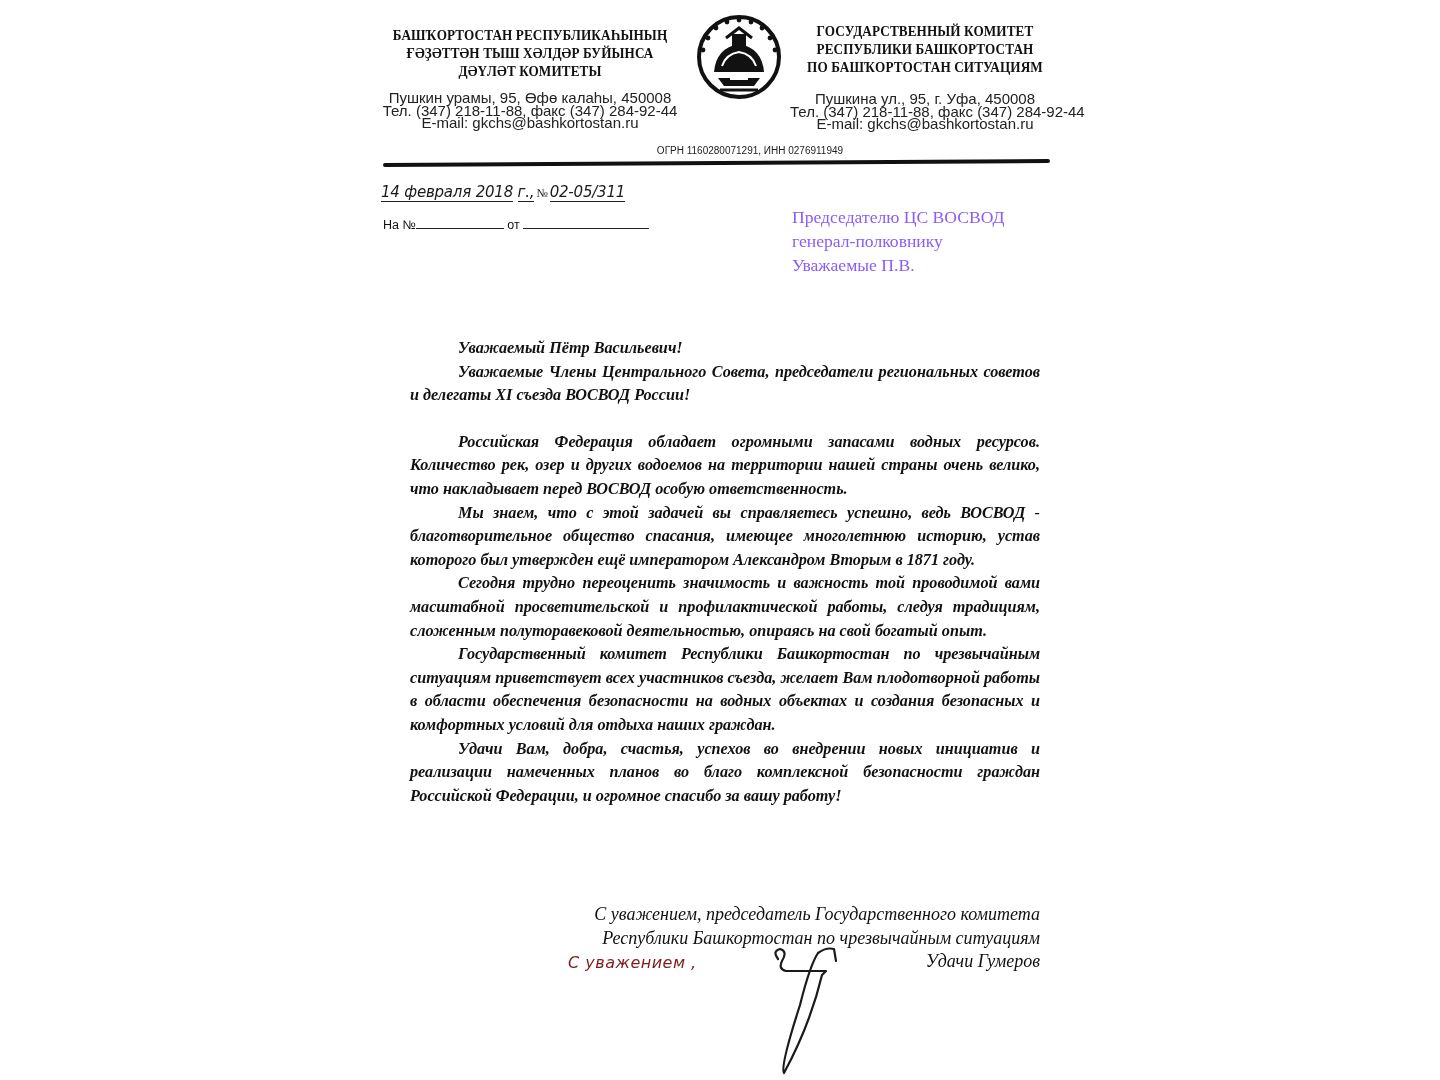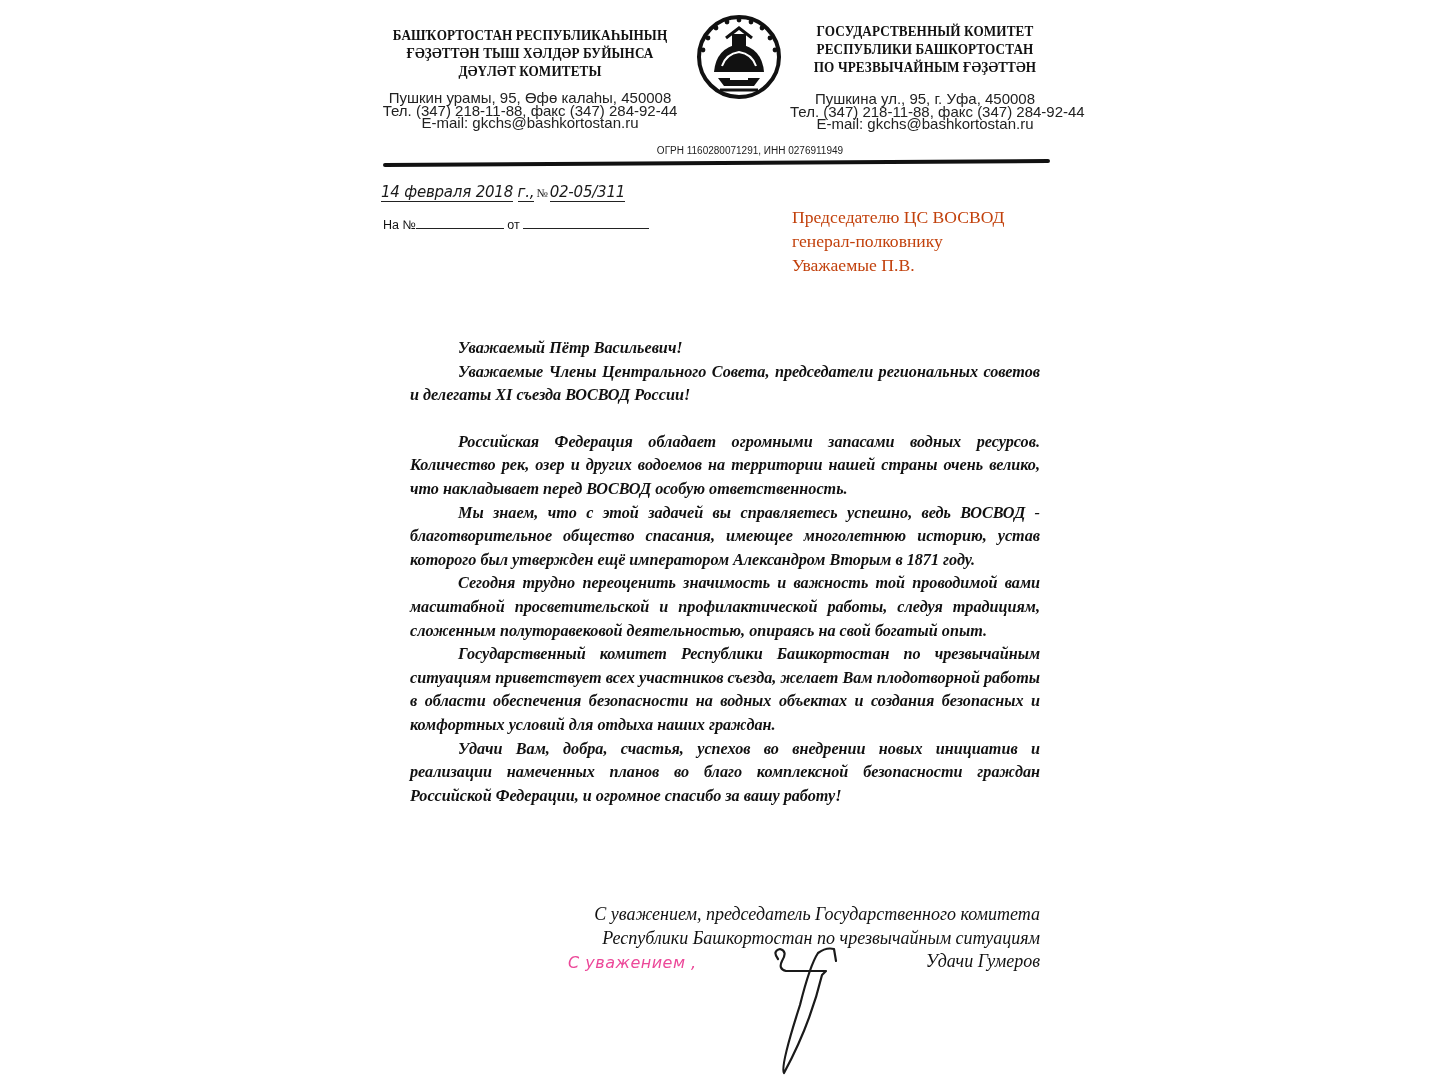--- a/index.html
+++ b/index.html
@@ -38,38 +38,38 @@
     .dateline { position: absolute; left: 381px; top: 183px; font-size: 15px; white-space: nowrap; letter-spacing: -0.2px; }
     .dateline .u { border-bottom: 1.3px solid #222; padding-bottom: 0px; }
     .dateline .no { font-style: normal; font-family: "Liberation Serif", serif; font-size: 12px; margin: 0 2px; }
 
     .refline { position: absolute; left: 383px; top: 218px; font-family: Liberation Sans, sans-serif; font-size: 12.5px; white-space: nowrap; }
     .refline .blank { display: inline-block; border-bottom: 1px solid #222; vertical-align: baseline; height: 10px; }
     .refline .b1 { width: 88px; }
     .refline .b2 { width: 126px; }
 
     
-    .addressee { position: absolute; left: 792px; top: 205px; font-family: "Liberation Serif", serif; font-size: 17.6px; line-height: 24px; color: #c2410c; }
+    .addressee { position: absolute; left: 792px; top: 205px; font-family: "Liberation Serif", serif; font-size: 17.6px; line-height: 24px; color: #8b5cf6; }
 
     
     .body {
       position: absolute; left: 410px; width: 630px; top: 337px;
       font-family: "Liberation Serif", serif; font-style: italic; font-size: 16.2px; line-height: 23.6px; color: #111;
       text-align: justify;
       font-weight: bold;
     }
     .body p { margin: 0; text-indent: 48px; }
     .body p.gap { margin-top: 23px; }
 
     .closing {
       position: absolute; right: 400px; top: 903px; text-align: right;
       font-family: "Liberation Serif", serif; font-style: italic; font-size: 18px; line-height: 23.6px; color: #111;
     }
 
-    .handnote { position: absolute; left: 568px; top: 953px; font-size: 16px; color: #ec4899; letter-spacing: 0.5px; }
+    .handnote { position: absolute; left: 568px; top: 953px; font-size: 16px; color: #7f1d1d; letter-spacing: 0.5px; }
     .signature { position: absolute; left: 770px; top: 945px; width: 100px; height: 130px; }
   </style>
 </head>
 <body>
 
 <div class="page">
 
   <div class="lh-left">
     <div class="lh-title">
       <div>БАШҠОРТОСТАН РЕСПУБЛИКАҺЫНЫҢ</div>
@@ -102,21 +102,21 @@
     <path d="M30 24 L43 14 L56 24" fill="none" stroke="#111" stroke-width="3"></path>
     <path d="M22 64 L64 64 L58 72 L28 72 Z" fill="#111"></path>
     <rect x="34" y="60" width="18" height="6" fill="#fff"></rect>
     <path d="M24 76 L62 76" stroke="#111" stroke-width="3"></path>
   </svg>
 
   <div class="lh-right">
     <div class="lh-title">
       <div>ГОСУДАРСТВЕННЫЙ КОМИТЕТ</div>
       <div>РЕСПУБЛИКИ БАШКОРТОСТАН</div>
-      <div>ПО ЧРЕЗВЫЧАЙНЫМ ҒӘҘӘТТӘН</div>
+      <div>ПО БАШҠОРТОСТАН СИТУАЦИЯМ</div>
     </div>
     <div class="lh-addr">
       <div>Пушкина ул., 95, г. Уфа, 450008</div>
       <div>Тел. (347) 218-11-88, факс (347) 284-92-44</div>
       <div>E-mail: gkchs@bashkortostan.ru</div>
     </div>
   </div>
 
   <div class="ids">ОГРН 1160280071291, ИНН 0276911949</div>
   <div class="rule"></div>

